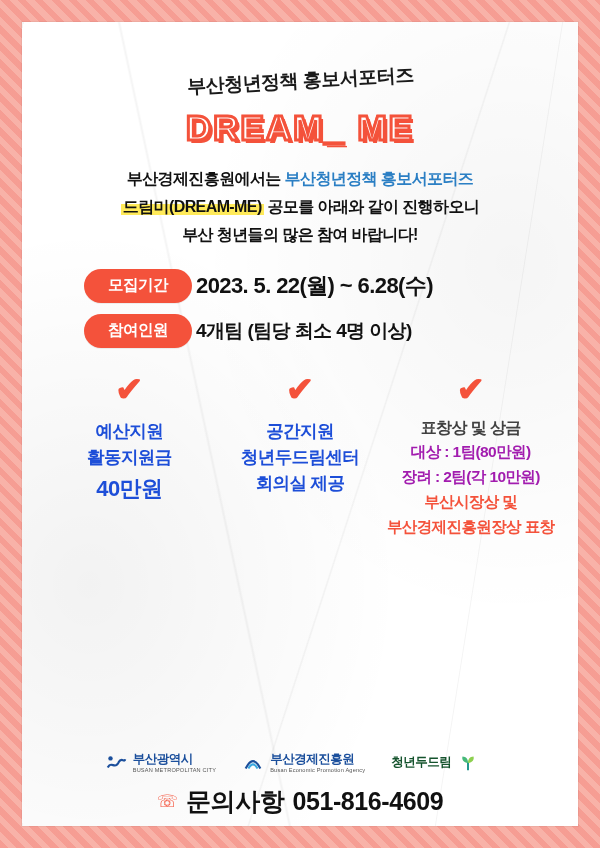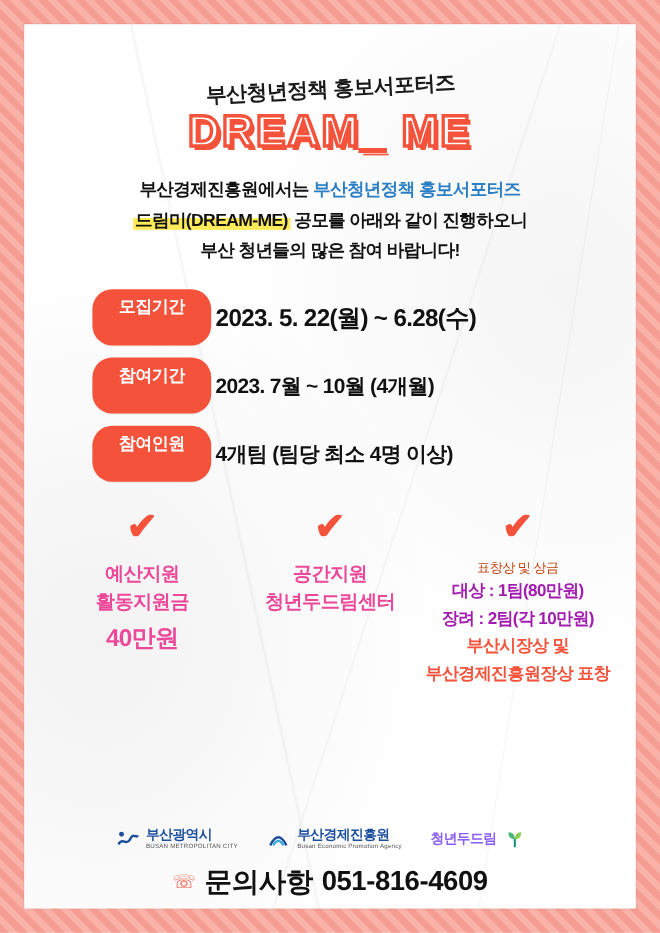--- a/index.html
+++ b/index.html
@@ -52,22 +52,22 @@
   .kicker {
     margin-top:46px;
     font-size:19px;
     font-weight:bold;
     color:#1a1a1a;
     letter-spacing:-0.5px;
     transform:rotate(-3deg);
     display:inline-block;
   }
   .title-en {
-    margin-top:5px;
-    font-size:40px;
+    margin-top:16px;
+    font-size:35px;
     font-weight:bold;
     color:#ffffff;
     letter-spacing:2px;
     -webkit-text-stroke:3px #f4523b;
     text-shadow:
       3px 3px 0 #f4523b,
       -1px -1px 0 #f4523b;
     line-height:1.05;
   }
   .title-kr {
@@ -95,21 +95,21 @@
   
   .rows { margin:20px auto 0; width:432px; }
   .row { display:flex; align-items:center; margin-bottom:11px; }
   .pill {
     flex:0 0 108px;
     background:#f4523b;
     color:#fff;
     font-weight:bold;
     font-size:15.5px;
     border-radius:18px;
-    padding:6px 0 24px;
+    padding:6px 0 7px;
     letter-spacing:-0.5px;
     box-shadow:0 1px 0 rgba(0,0,0,.06);
   }
   .row-val {
     margin-left:4px;
     font-size:19px;
     font-weight:bold;
     color:#111;
     letter-spacing:-0.6px;
     white-space:nowrap;
@@ -120,39 +120,39 @@
   .cols { display:flex; margin-top:24px; padding:0 8px; }
   .col { flex:1; }
   .check {
     font-size:34px;
     color:#f4523b;
     line-height:1;
     font-weight:bold;
     display:block;
     margin-bottom:12px;
   }
-  .col-line { font-size:17.5px; font-weight:bold; color:#ec4899; line-height:1.5; letter-spacing:-0.6px; }
+  .col-line { font-size:17.5px; font-weight:bold; color:#1d4ed8; line-height:1.5; letter-spacing:-0.6px; }
   .col-line.amount { font-size:22px; margin-top:2px; }
-  .col-head { font-size:12px; font-weight:normal; color:#c2410c; letter-spacing:-0.6px; }
+  .col-head { font-size:16px; font-weight:bold; color:#404040; letter-spacing:-0.6px; }
   .col-sub { font-size:15.5px; font-weight:bold; color:#a21caf; line-height:1.62; letter-spacing:-0.6px; }
   .col-sub.red { color:#f4523b; }
 
   
   .logos {
     position:absolute;
     left:0; right:16px; bottom:52px;
     display:flex; justify-content:center; align-items:center; gap:26px;
     z-index:4;
   }
   .logo { display:flex; align-items:center; gap:6px; }
   .logo-mark { width:22px; height:22px; }
   .logo-txt { text-align:left; line-height:1.1; }
   .logo-txt .l1 { font-size:12.5px; font-weight:bold; color:#1b4f9c; letter-spacing:-0.5px; }
   .logo-txt .l2 { font-size:5.6px; color:#555; letter-spacing:.2px; }
-  .logo-txt .l1.dark { color:#8b5cf6; }
+  .logo-txt .l1.dark { color:#14532d; }
 
   
   .contact {
     position:absolute;
     left:0; right:0; bottom:8px;
     display:flex; justify-content:center; align-items:center; gap:8px;
     z-index:5;
   }
   .contact .phone-icon { color:#f4523b; font-size:17px; }
   .contact .txt { font-size:25px; font-weight:bold; color:#111; letter-spacing:-0.4px; }
@@ -182,42 +182,39 @@
         </div>
         <div>부산 청년들의 많은 참여 바랍니다!</div>
       </div>
 
       <div class="rows">
         <div class="row big">
           <div class="pill">모집기간</div>
           <div class="row-val">2023. 5. 22(월) ~ 6.28(수)</div>
         </div>
         <div class="row">
-          <div class="pill">참여기간</div>
-          <div class="row-val">2023. 7월 ~ 10월 (4개월)</div>
-        </div>
-        <div class="row">
           <div class="pill">참여인원</div>
           <div class="row-val">4개팀 (팀당 최소 4명 이상)</div>
         </div>
       </div>
 
       <div class="cols">
 
         <div class="col">
           <span class="check">✔</span>
           <div class="col-line">예산지원</div>
           <div class="col-line">활동지원금</div>
           <div class="col-line amount">40만원</div>
         </div>
 
         <div class="col">
           <span class="check">✔</span>
           <div class="col-line">공간지원</div>
           <div class="col-line">청년두드림센터</div>
+          <div class="col-line">회의실 제공</div>
         </div>
 
         <div class="col">
           <span class="check">✔</span>
           <div class="col-head">표창상 및 상금</div>
           <div class="col-sub">대상 : 1팀(80만원)</div>
           <div class="col-sub">장려 : 2팀(각 10만원)</div>
           <div class="col-sub red">부산시장상 및</div>
           <div class="col-sub red">부산경제진흥원장상 표창</div>
         </div>

